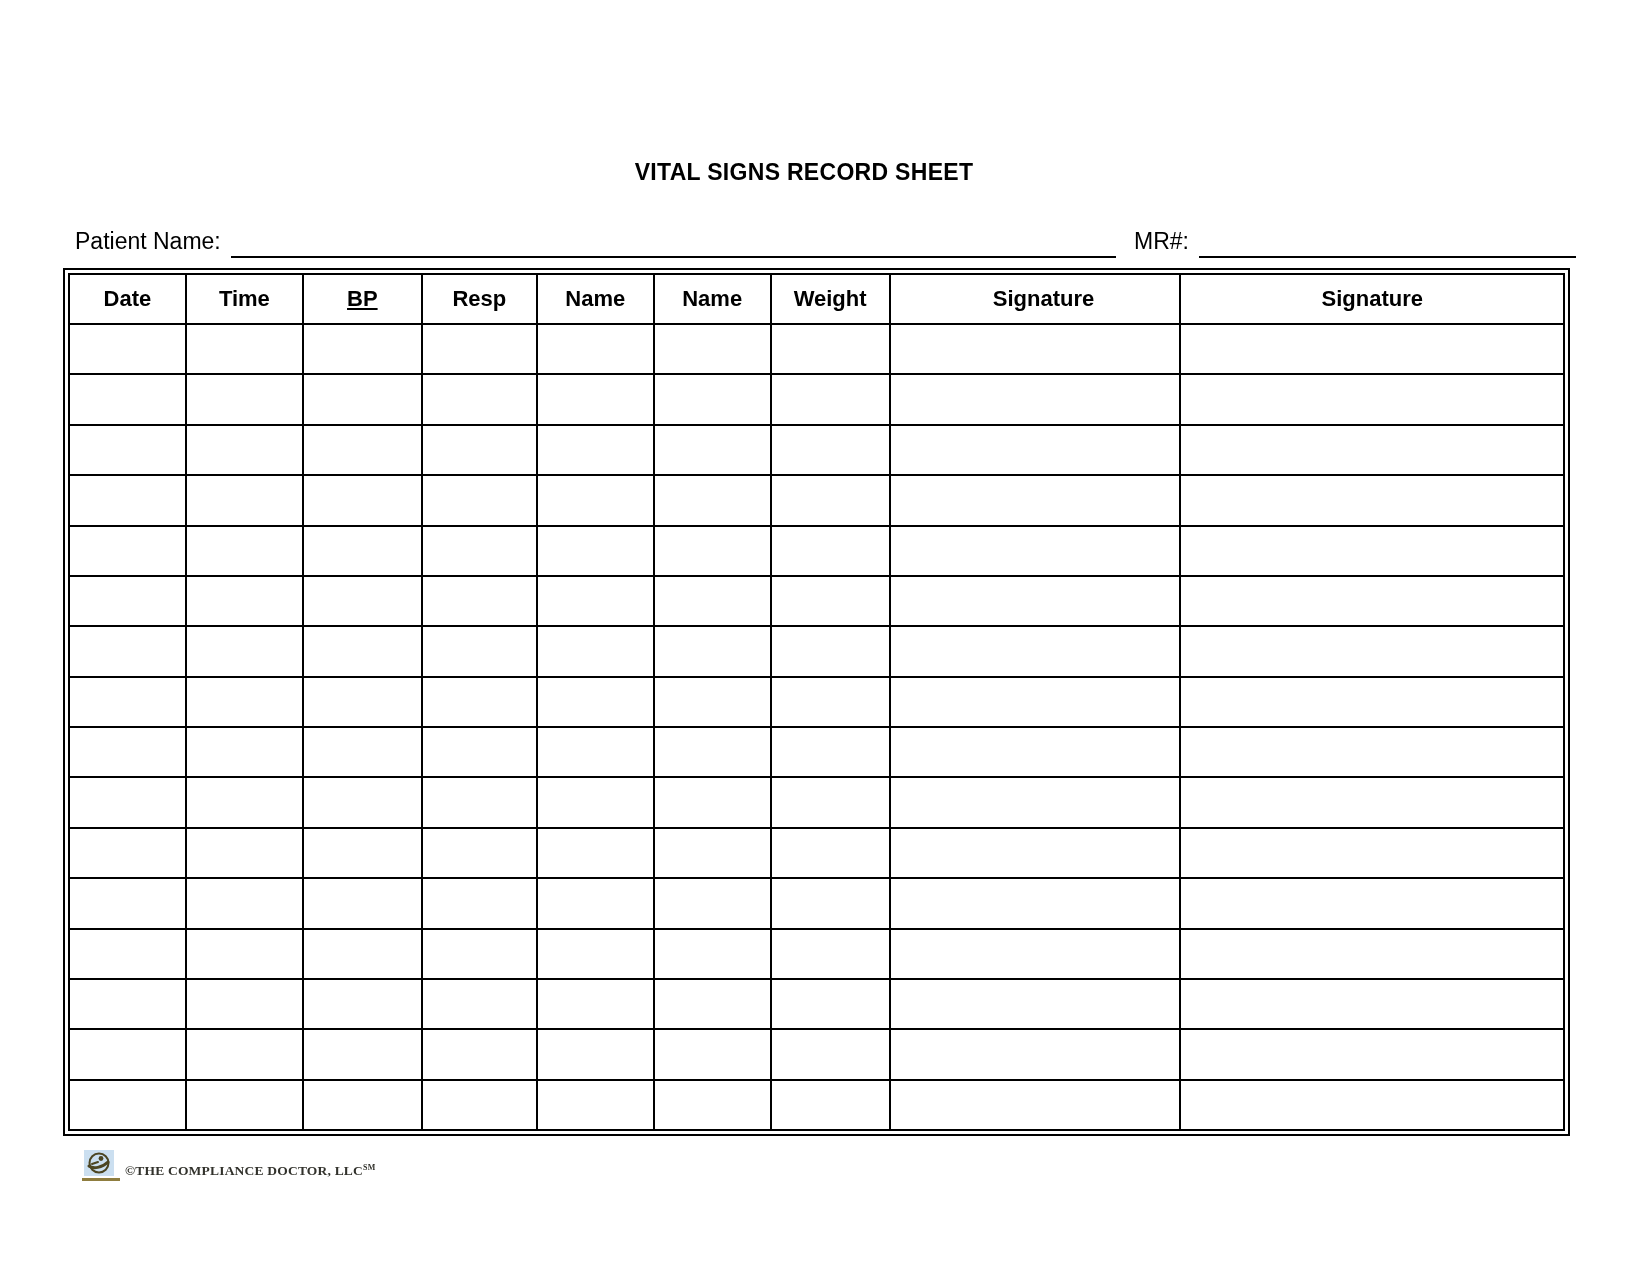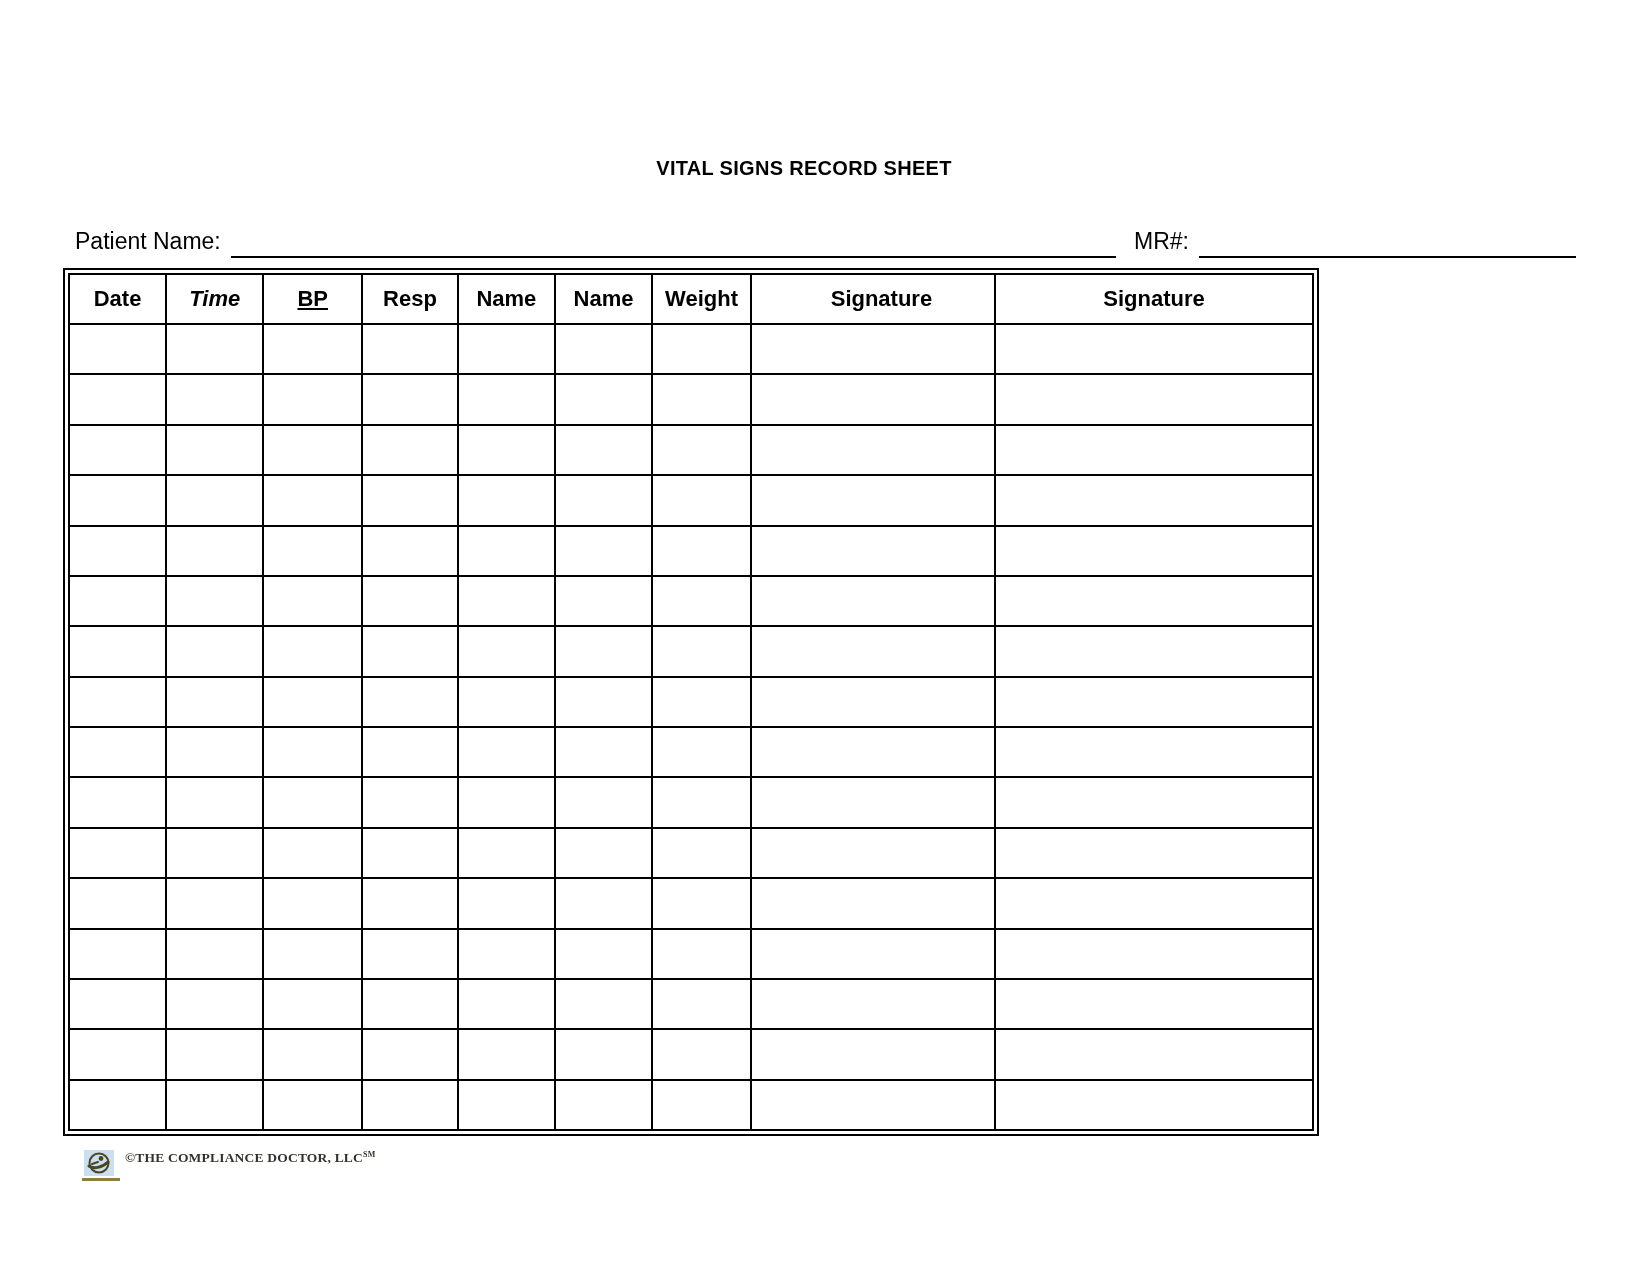--- a/index.html
+++ b/index.html
@@ -13,21 +13,21 @@
   .page {
     position: relative;
     width: 1650px; height: 1275px;
     background: #ffffff;
   }
   .title {
     position: absolute;
     top: 144px; left: 0;
     width: 1608px;
     text-align: center;
-    font-size: 20px;
+    font-size: 23px;
     font-weight: bold;
     letter-spacing: 0.3px;
   }
   .patient-row {
     position: absolute;
     top: 226px; left: 75px;
     width: 1501px;
     display: flex;
     align-items: flex-end;
     font-size: 23px;
@@ -37,21 +37,21 @@
   .fill-line {
     border-bottom: 2px solid #000;
     height: 30px;
   }
   .fill-line.name-line { flex: 1; margin-left: 10px; margin-right: 18px; }
   .fill-line.mr-line { width: 377px; margin-left: 10px; }
 
   .table-wrap {
     position: absolute;
     left: 63px; top: 268px;
-    width: 1256px; height: 868px;
+    width: 1507px; height: 868px;
     border: 2px solid #000;
     padding: 3px;
     box-sizing: border-box;
   }
   table.vitals {
     width: 100%; height: 100%;
     border-collapse: collapse;
     table-layout: fixed;
   }
   table.vitals th, table.vitals td {
@@ -61,34 +61,34 @@
   table.vitals th {
     height: 48px;
     font-size: 22px;
     font-weight: bold;
     text-align: center;
     vertical-align: middle;
     background: #ffffff;
   }
   table.vitals td { background: #ffffff; }
   table.vitals th:nth-child(1), table.vitals td:nth-child(1) { width: 7.87%; }
-  table.vitals th:nth-child(2), table.vitals td:nth-child(2) { width: 7.87%; font-style: italic; }
+  table.vitals th:nth-child(2), table.vitals td:nth-child(2) { width: 7.87%; }
   table.vitals th:nth-child(3), table.vitals td:nth-child(3) { width: 8.01%; text-decoration: underline; }
   table.vitals th:nth-child(4), table.vitals td:nth-child(4) { width: 7.74%; }
   table.vitals th:nth-child(5), table.vitals td:nth-child(5) { width: 7.87%; }
   table.vitals th:nth-child(6), table.vitals td:nth-child(6) { width: 7.87%; }
   table.vitals th:nth-child(7), table.vitals td:nth-child(7) { width: 8.01%; }
   table.vitals th:nth-child(8), table.vitals td:nth-child(8) { width: 18.64%; padding-left: 17px; }
   table.vitals th:nth-child(9), table.vitals td:nth-child(9) { width: 26.12%; }
 
   .footer {
     position: absolute;
     left: 78px; top: 1150px;
     display: flex;
-    align-items: flex-start;
+    align-items: flex-end;
   }
   .logo { width: 42px; height: 33px; position: relative; display: inline-block; }
   .copyright {
     font-family: "Liberation Serif", serif;
     font-weight: bold;
     font-size: 13.5px;
     color: #32322c;
     margin-left: 5px;
     padding-bottom: 4px;
     letter-spacing: 0.2px;

